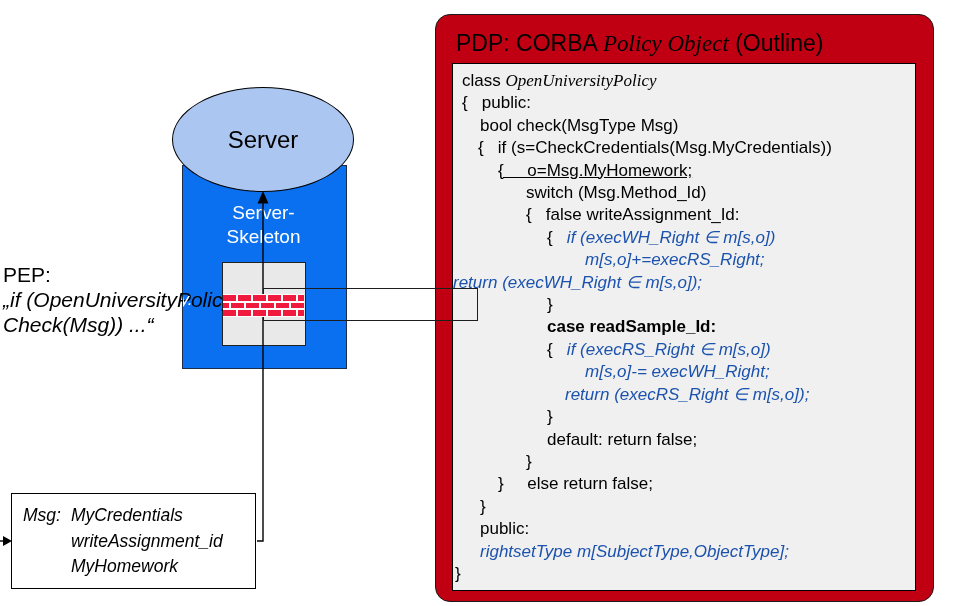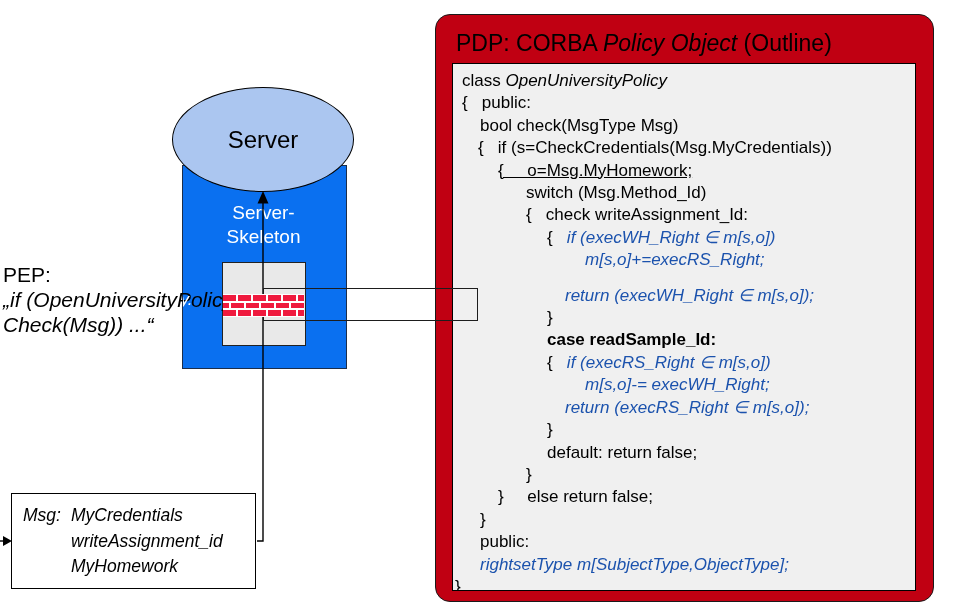--- a/index.html
+++ b/index.html
@@ -46,21 +46,21 @@
 
   
   #pdp-box{left:435px;top:14px;width:497px;height:586px;background:var(--pdp-red,#c00012);
     border:1.6px solid #1a1a1a;border-radius:15px;box-sizing:content-box;}
   #pdp-title{position:absolute;left:20px;top:15px;font-size:23px;color:#fff;white-space:nowrap;}
   #code-panel{position:absolute;left:16px;top:48px;width:464px;height:528px;
     background:var(--panel-gray,#f0f0f0);border:1.2px solid #000;
     font-size:17px;line-height:22.4px;padding-top:6px;box-sizing:border-box;overflow:hidden;}
   .code-line{white-space:pre;}
   .seg-n{color:#000;}
-  .seg-i{color:#000;font-style:italic;}
+  .seg-i{color:#000;font-style:italic;font-family:Liberation Serif, serif;}
   .seg-b{color:var(--code-blue,#1b52ad);font-style:italic;}
 
   
   #connector-rect{left:263px;top:288px;width:213px;height:31px;
     border:1.5px solid #1d1d1d;background:transparent;}
 </style>
 </head>
 <body>
 
 <div id="canvas">
@@ -106,24 +106,24 @@
 
   <div class="abs" id="pdp-box">
     <div id="pdp-title"><span class="seg-n">PDP: CORBA </span><span class="seg-i">Policy Object</span><span class="seg-n"> (Outline)</span></div>
     <div id="code-panel">
         <div class="code-line" style="padding-left: 9px;"><span class="seg-n">class </span><span class="seg-i">OpenUniversityPolicy</span></div>
         <div class="code-line" style="padding-left: 9px;"><span class="seg-n">{   public:</span></div>
         <div class="code-line" style="padding-left: 27px;"><span class="seg-n">bool check(MsgType Msg)</span></div>
         <div class="code-line" style="padding-left: 25px;"><span class="seg-n">{   if (s=CheckCredentials(Msg.MyCredentials))</span></div>
         <div class="code-line" style="padding-left: 45px; text-decoration: underline;"><span class="seg-n">{     o=Msg.MyHomework;</span></div>
         <div class="code-line" style="padding-left: 73px;"><span class="seg-n">switch (Msg.Method_Id)</span></div>
-        <div class="code-line" style="padding-left: 73px;"><span class="seg-n">{   check writeAssignment_Id:</span></div>
+        <div class="code-line" style="padding-left: 73px;"><span class="seg-n">{   false writeAssignment_Id:</span></div>
         <div class="code-line" style="padding-left: 94px;"><span class="seg-n">{   </span><span class="seg-b">if (execWH_Right ∈ m[s,o])</span></div>
         <div class="code-line" style="padding-left: 132px;"><span class="seg-b">m[s,o]+=execRS_Right;</span></div>
-        <div class="code-line" style="padding-left: 112px; margin-top: 13px;"><span class="seg-b">return (execWH_Right ∈ m[s,o]);</span></div>
+        <div class="code-line" style=""><span class="seg-b">return (execWH_Right ∈ m[s,o]);</span></div>
         <div class="code-line" style="padding-left: 94px;"><span class="seg-n">}</span></div>
         <div class="code-line" style="padding-left: 94px; font-weight: bold;"><span class="seg-n">case readSample_Id:</span></div>
         <div class="code-line" style="padding-left: 94px;"><span class="seg-n">{   </span><span class="seg-b">if (execRS_Right ∈ m[s,o])</span></div>
         <div class="code-line" style="padding-left: 132px;"><span class="seg-b">m[s,o]-= execWH_Right;</span></div>
         <div class="code-line" style="padding-left: 112px;"><span class="seg-b">return (execRS_Right ∈ m[s,o]);</span></div>
         <div class="code-line" style="padding-left: 94px;"><span class="seg-n">}</span></div>
         <div class="code-line" style="padding-left: 94px;"><span class="seg-n">default: return false;</span></div>
         <div class="code-line" style="padding-left: 73px;"><span class="seg-n">}</span></div>
         <div class="code-line" style="padding-left: 45px;"><span class="seg-n">}     else return false;</span></div>
         <div class="code-line" style="padding-left: 27px;"><span class="seg-n">}</span></div>

